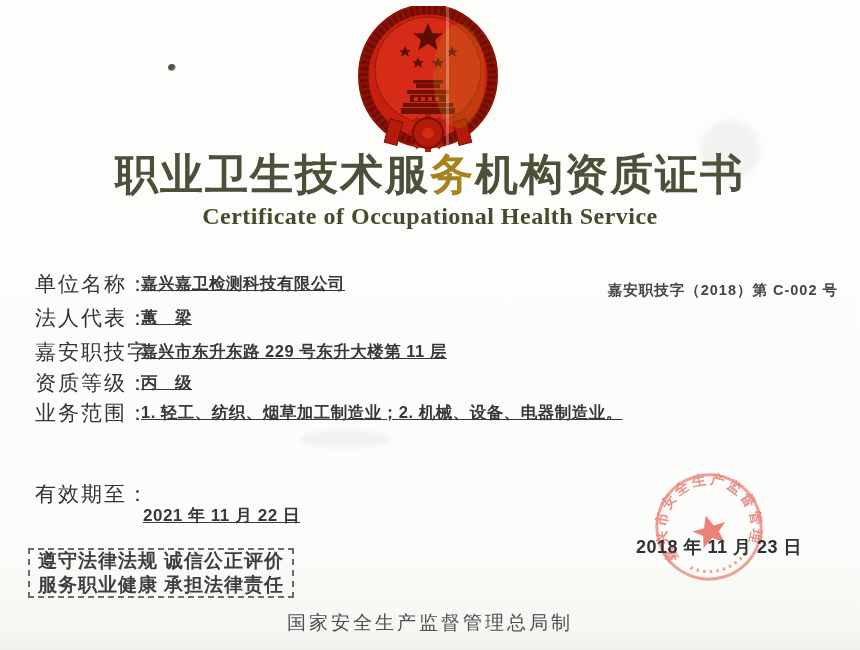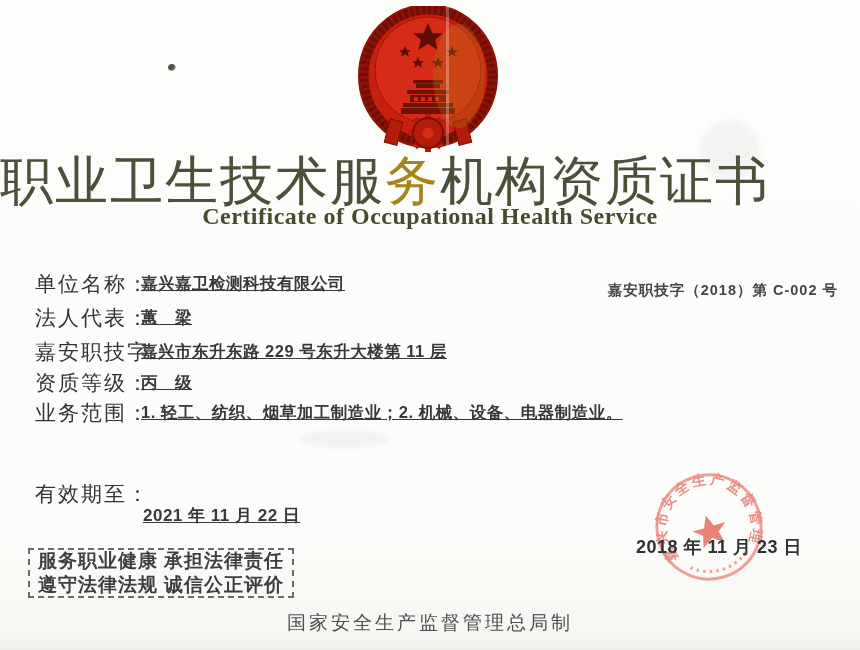--- a/index.html
+++ b/index.html
@@ -5,23 +5,23 @@
   html,body{margin:0;padding:0;background:#e9e9e7;}
   .page{
     position:relative;width:860px;height:650px;overflow:hidden;
     background:linear-gradient(180deg,#fdfdfb 0%,#fcfcfa 82%,#f6f6f3 97%,#efefec 100%);
     font-family:"Liberation Sans","DejaVu Sans",sans-serif;
   }
   .abs{position:absolute;}
 
   
   .cn-title{
-    left:0;right:0;top:146px;
+    left:0;right:0;top:146px;text-align:center;
     font-family:"Liberation Serif","DejaVu Serif",serif;
-    font-weight:normal;font-size:53px;letter-spacing:2px;
+    font-weight:bold;font-size:43px;letter-spacing:2px;
     color:#4b5138;white-space:nowrap;
   }
   .cn-title .gold{color:#a5841c;}
   .en-title{
     left:0;right:0;top:203px;text-align:center;
     font-family:"Liberation Serif","DejaVu Serif",serif;
     font-weight:bold;font-size:24px;letter-spacing:0.5px;
     color:#434c2d;white-space:nowrap;
   }
   .cert-no{
@@ -155,26 +155,26 @@
   <div class="abs field-value" style="top:369px;">丙　级</div>
 
   <div class="abs field-label" style="top:399px;">业务范围：</div>
   <div class="abs field-value" style="top:399px;">1. 轻工、纺织、烟草加工制造业；2. 机械、设备、电器制造业。</div>
 
   <div class="abs field-label validity-label">有效期至：</div>
   <div class="abs field-value validity-value">2021 年 11 月 22 日</div>
 
   <div class="abs motto-box">
     <div class="motto-row">
+      <span>遵守法律法规</span>
+      <span>诚信公正评价</span>
+    </div>
+    <div class="motto-row">
       <span>服务职业健康</span>
       <span>承担法律责任</span>
-    </div>
-    <div class="motto-row">
-      <span>遵守法律法规</span>
-      <span>诚信公正评价</span>
     </div>
   </div>
 
   <svg class="abs seal" viewBox="-63 -61 126 122" aria-hidden="true">
     <g opacity="0.92">
       <circle cx="0" cy="0" r="52" fill="none" stroke="#ec8d84" stroke-width="3"></circle>
       <path id="sealArc" d="M -36.4 23 A 43 43 0 1 1 36.4 23" fill="none"></path>
       <text font-size="14" font-weight="bold" fill="#e4746a" letter-spacing="3" font-family="Liberation Sans, DejaVu Sans, sans-serif">
         <textPath href="#sealArc" startOffset="2">嘉兴市安全生产监督管理局</textPath>
       </text>

